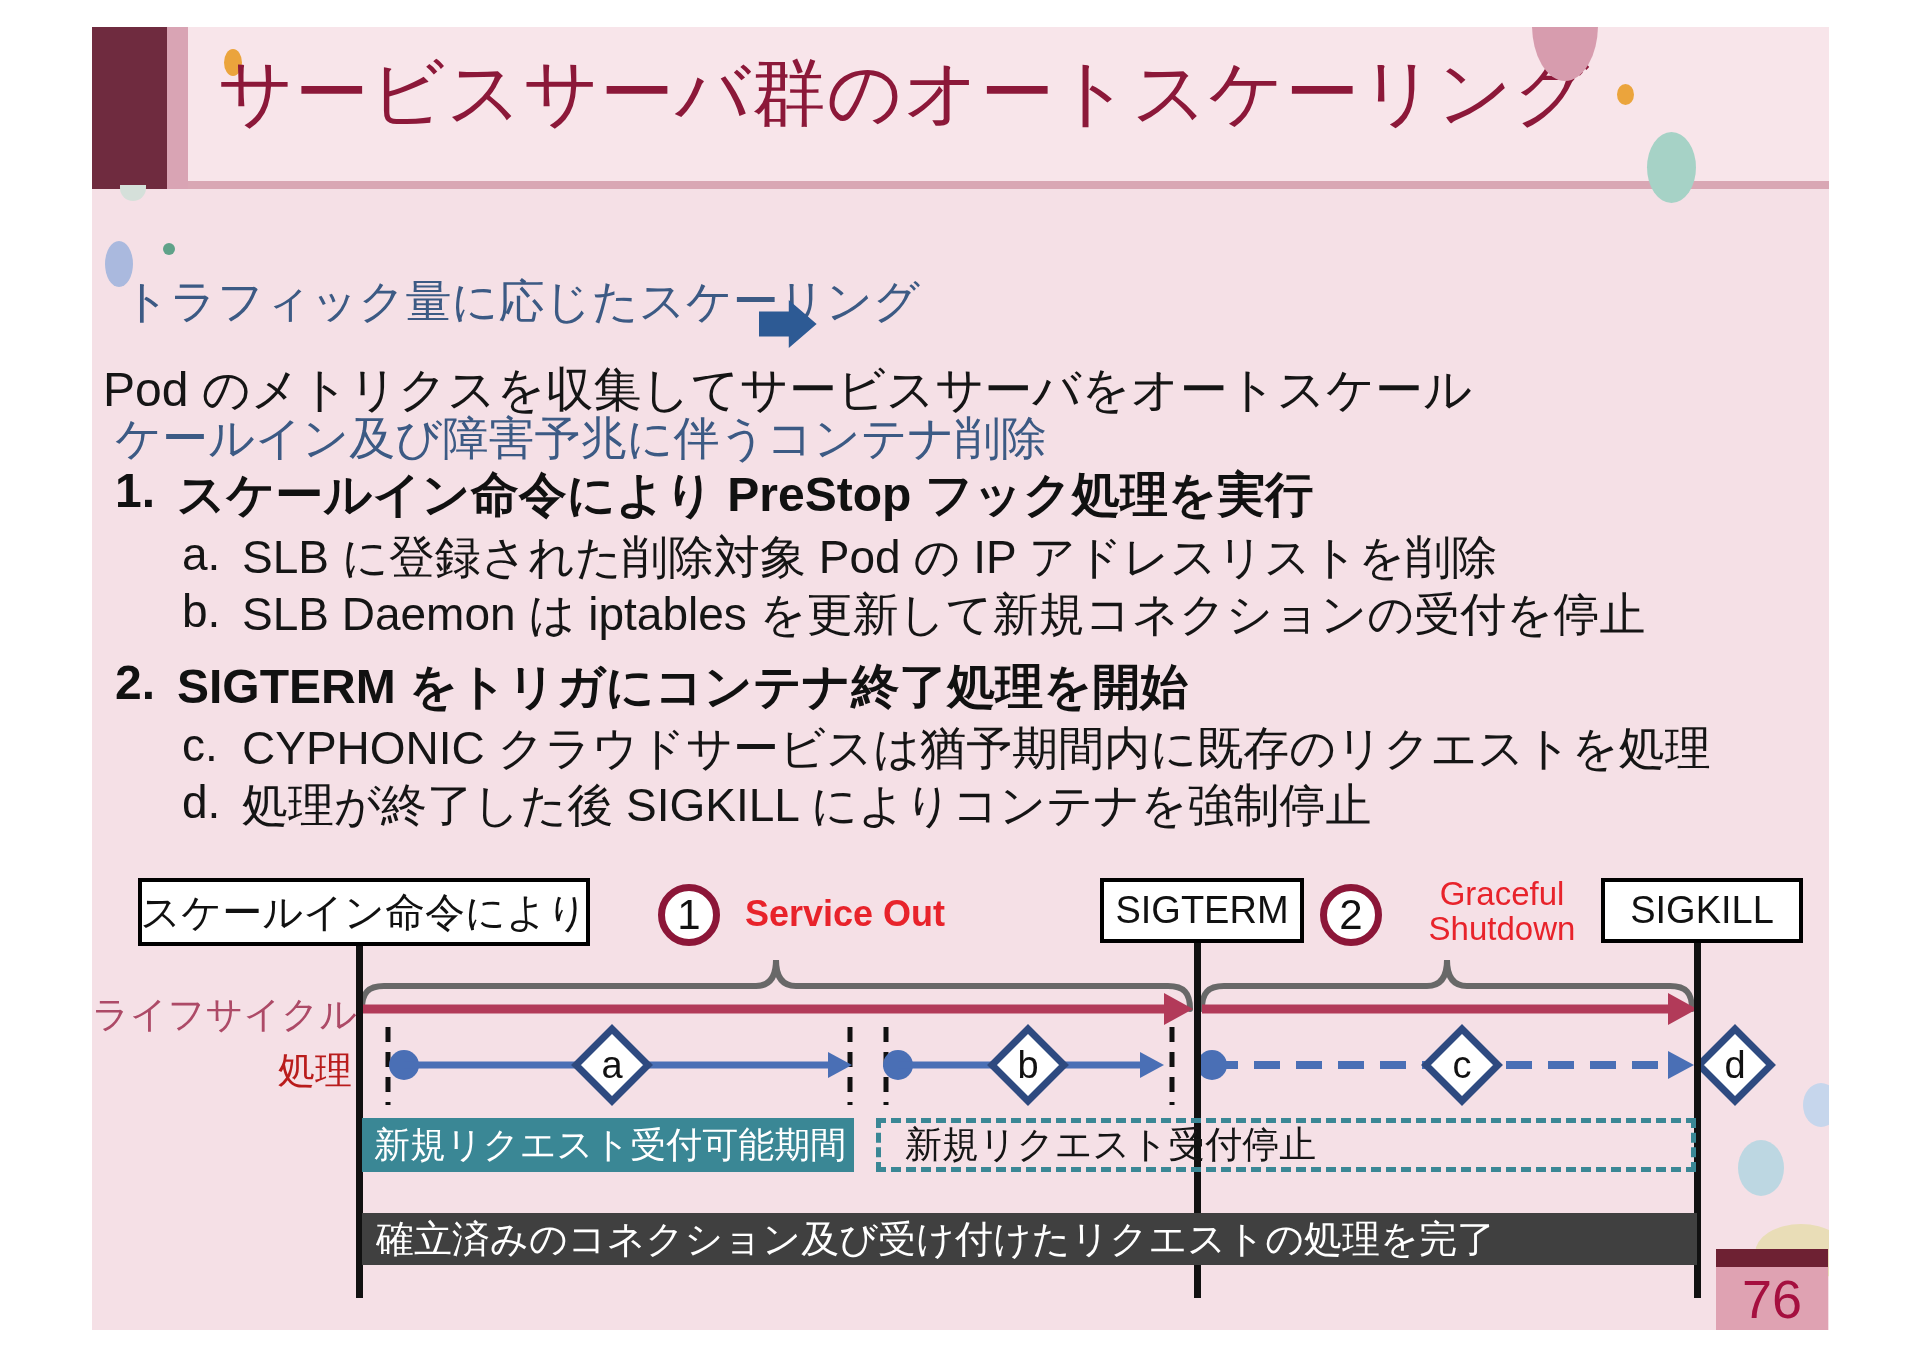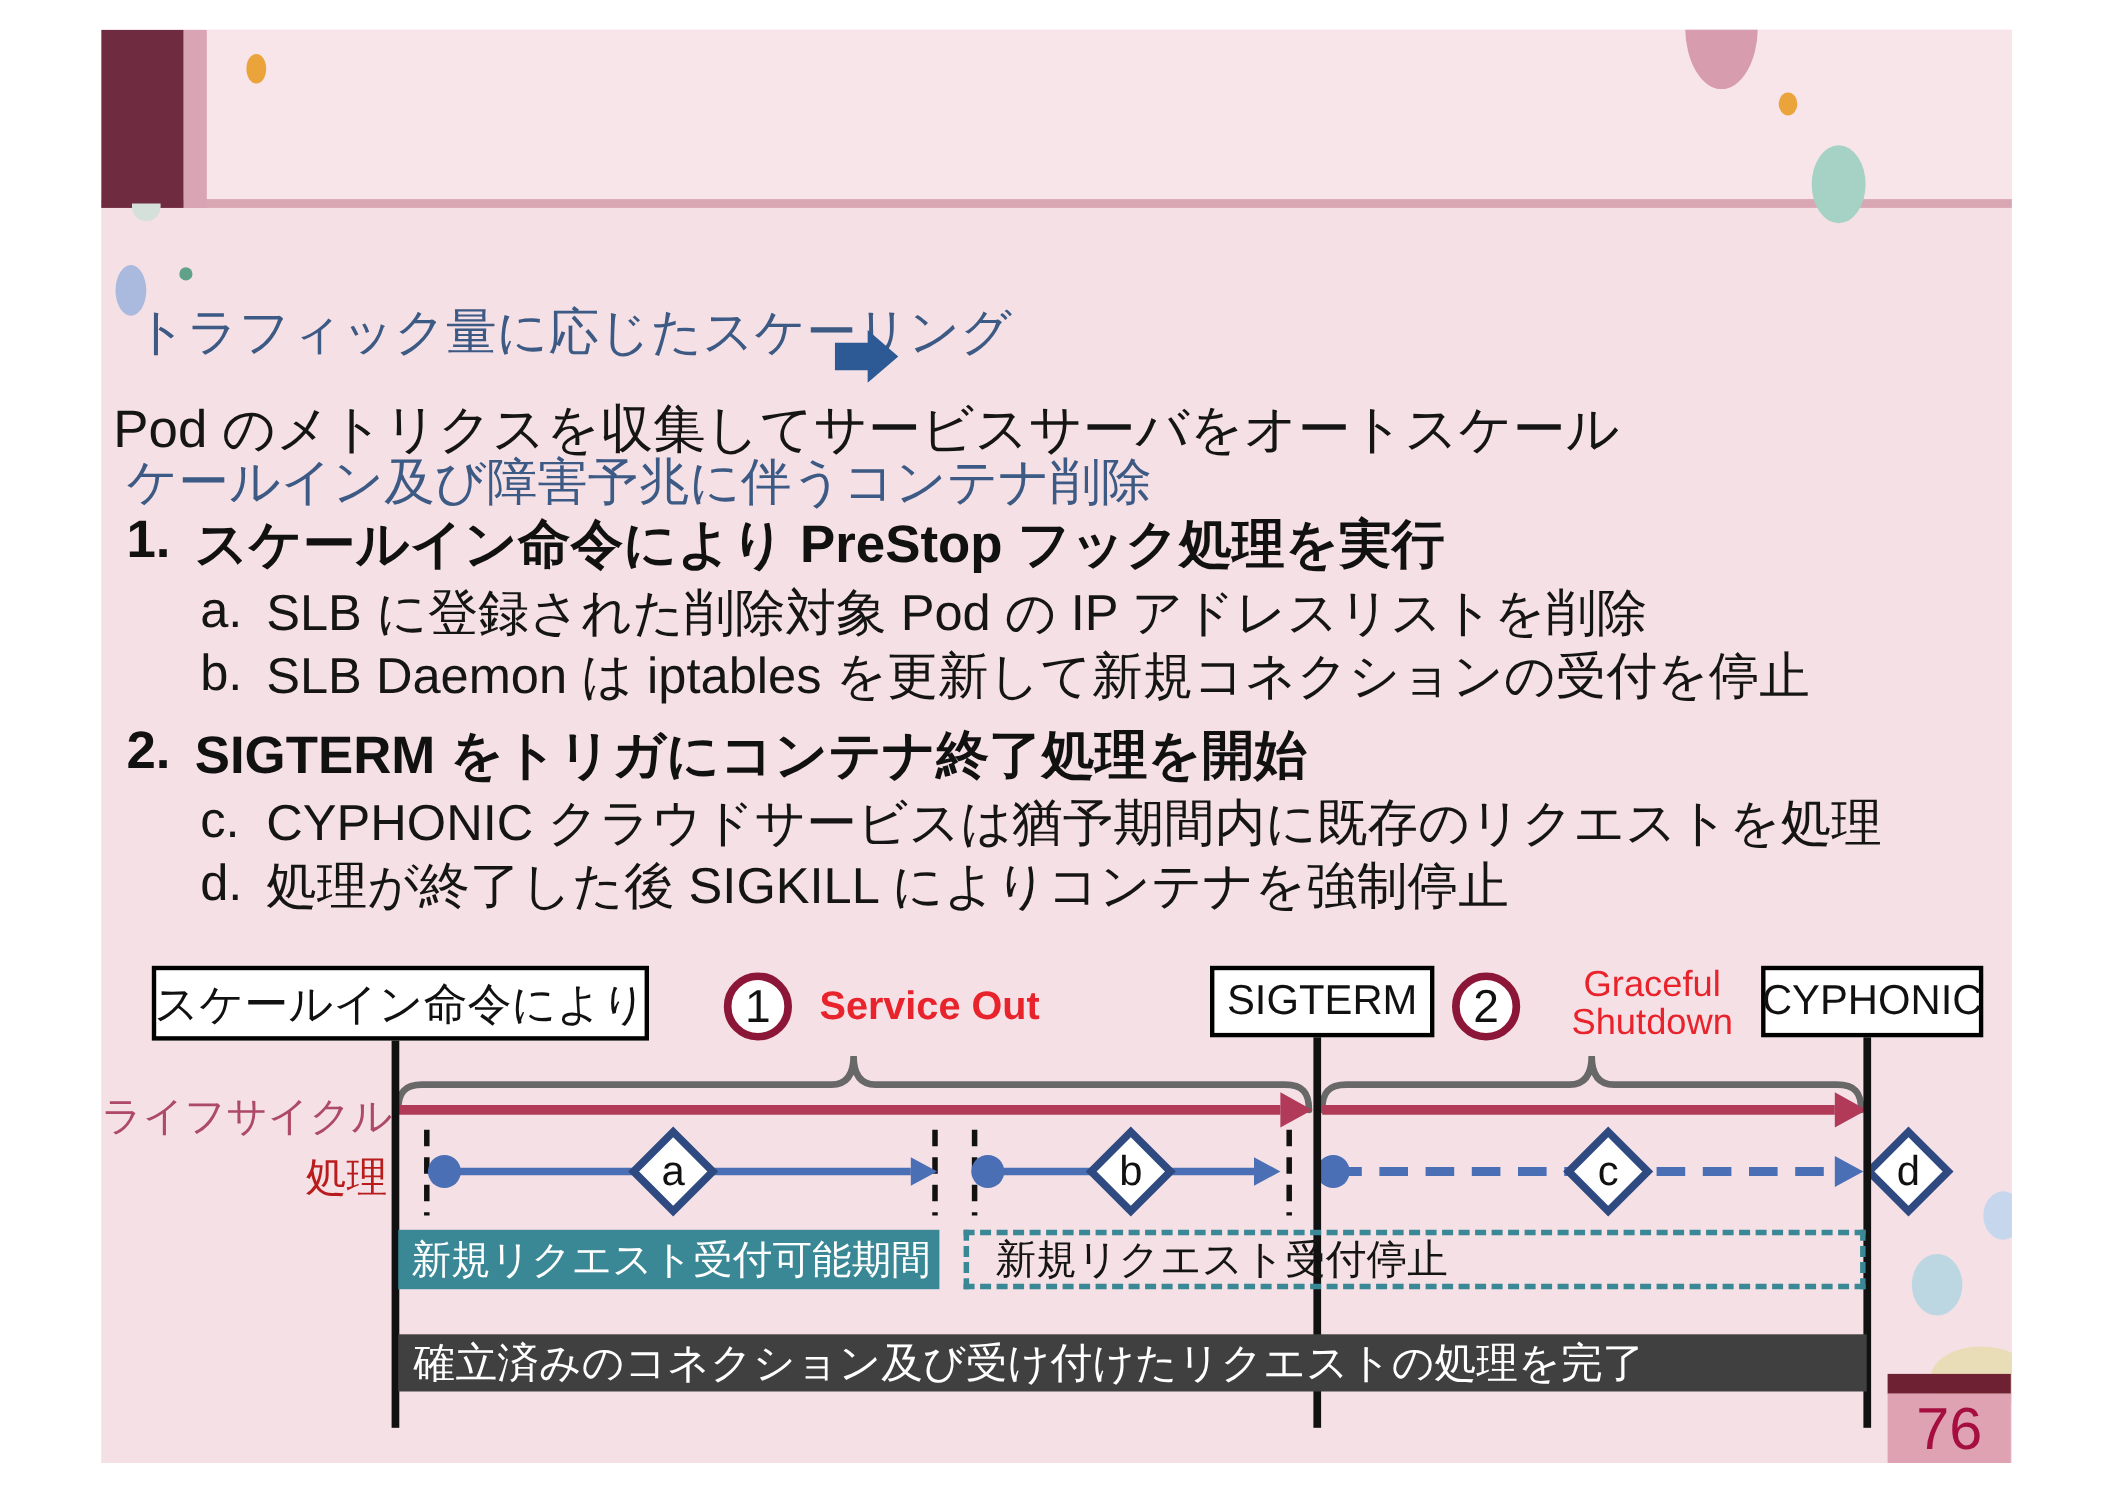--- a/index.html
+++ b/index.html
@@ -88,20 +88,21 @@
 <body>
 
 <div class="page">
   <div class="slide">
 
     <div class="abs title-band"></div>
     <div class="abs divider"></div>
     <div class="abs maroon-block"></div>
     <div class="abs pink-strip"></div>
     <div class="abs deco deco-orange-title"></div>
+    <div class="abs slide-title">サービスサーバ群のオートスケーリング</div>
     <div class="abs deco deco-pink-blob"></div>
     <div class="abs deco deco-orange-tr"></div>
     <div class="abs deco deco-teal-tr"></div>
     <div class="abs deco-palegreen"></div>
 
     <div class="abs deco deco-periwinkle"></div>
     <div class="abs deco deco-greendot"></div>
     <div class="abs h-blue heading1">トラフィック量に応じたスケーリング</div>
 
     <div class="abs arrow-line">
@@ -168,21 +169,21 @@
       <polygon points="1370,1002 1406,1038 1370,1074 1334,1038" fill="#ffffff" stroke="#2e4a80" stroke-width="7"></polygon>
       <polygon points="1643,1002 1679,1038 1643,1074 1607,1038" fill="#ffffff" stroke="#2e4a80" stroke-width="7"></polygon>
     </svg>
 
     <div class="abs vline vline-a"></div>
     <div class="abs vline vline-b"></div>
     <div class="abs vline vline-c"></div>
 
     <div class="abs event-box box-start">スケールイン命令により</div>
     <div class="abs event-box box-sigterm">SIGTERM</div>
-    <div class="abs event-box box-sigkill">CYPHONIC</div>
+    <div class="abs event-box box-sigkill">SIGKILL</div>
 
     <div class="abs step-circle circle-1">1</div>
     <div class="abs red-label label-serviceout">Service Out</div>
     <div class="abs step-circle circle-2">2</div>
     <div class="abs red-label label-graceful">
       <div>Graceful</div>
       <div>Shutdown</div>
     </div>
 
     <div class="abs row-label label-lifecycle">ライフサイクル</div>

